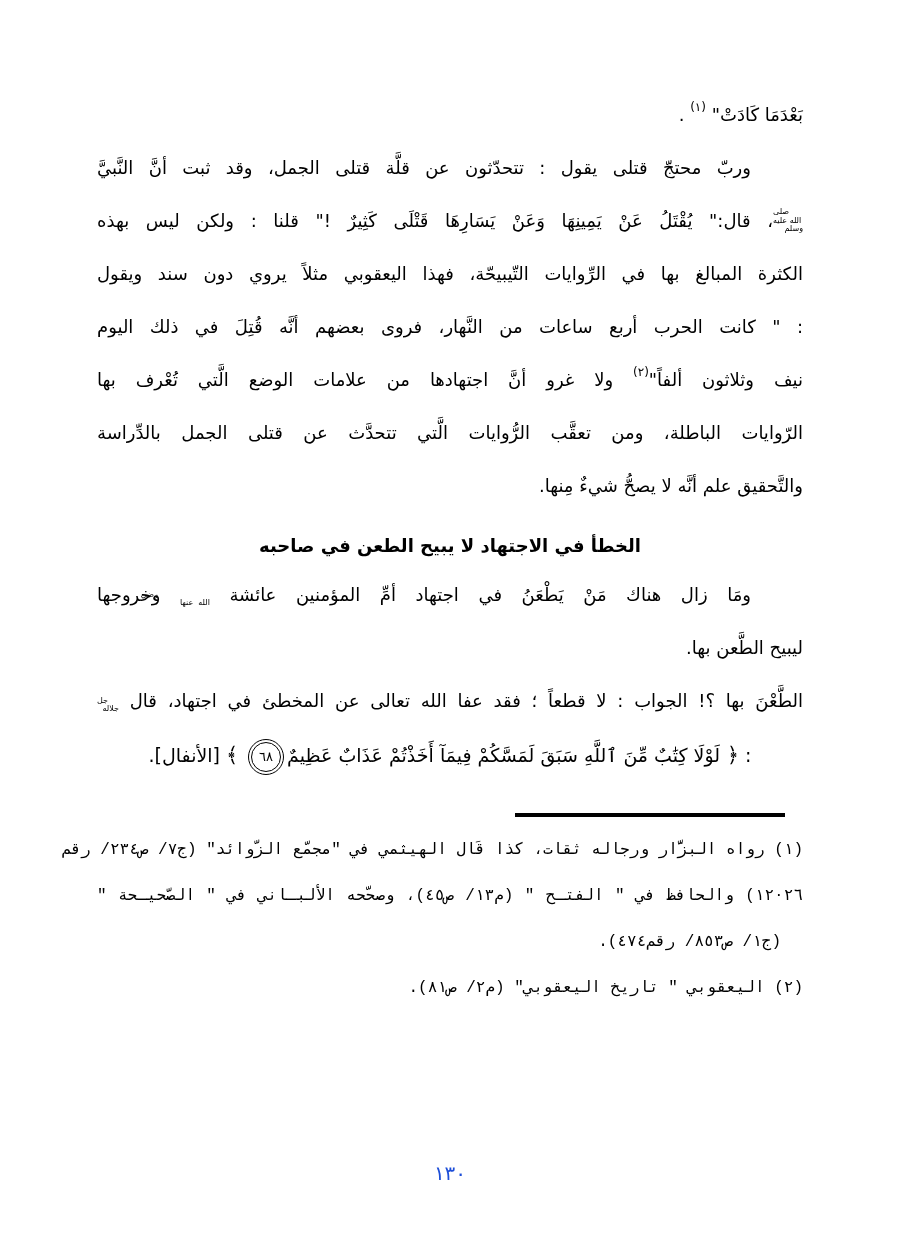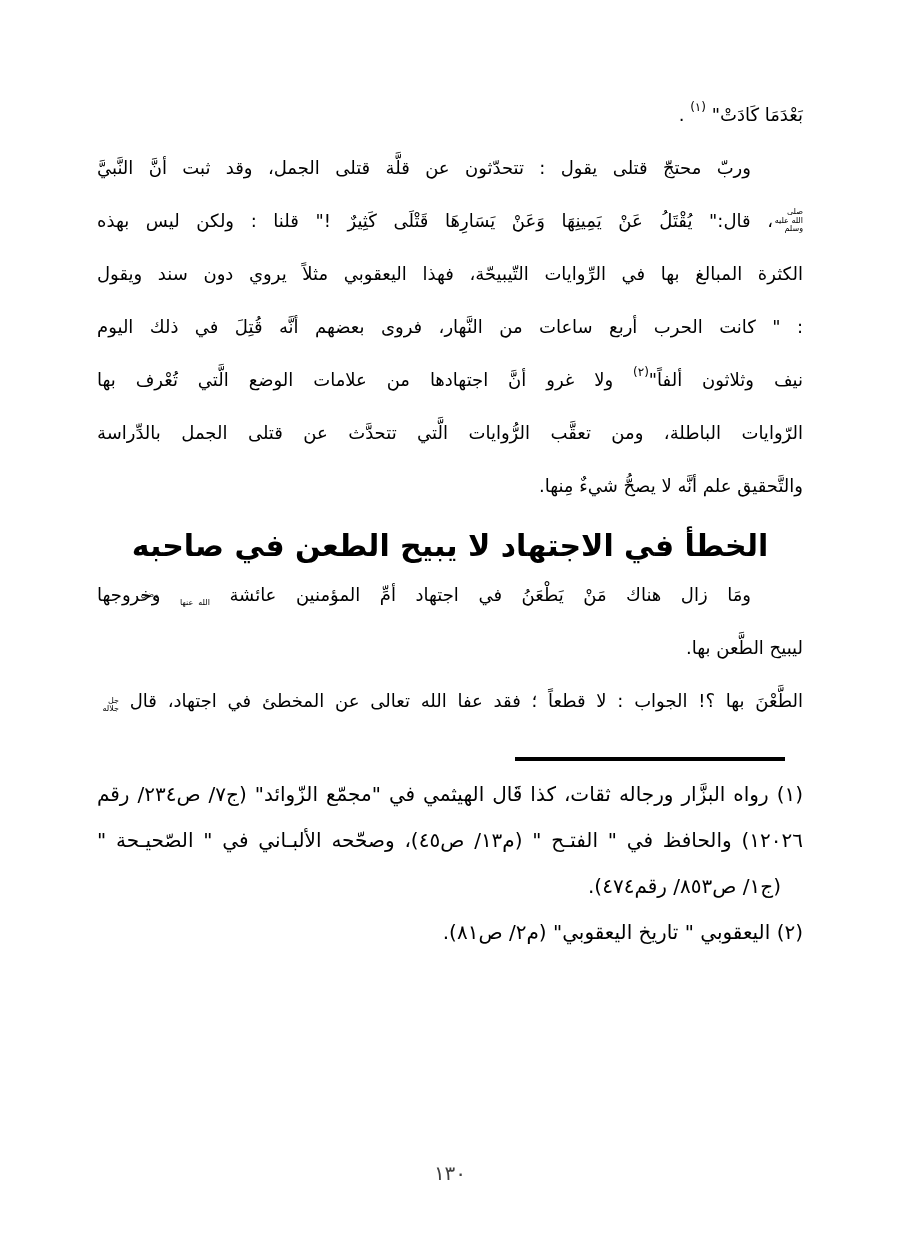--- a/index.html
+++ b/index.html
@@ -34,28 +34,28 @@
   sup.fn{
     font-size:12px;
     vertical-align:10px;
     line-height:0;
   }
   .honorific{
     display:inline-block;
     width:30px;
     font-size:8px;
     line-height:1.05;
-    text-align:right;
+    text-align:left;
     vertical-align:-4px;
     white-space:normal;
   }
   .honorific.small{width:22px;margin-top:8px;}
   .heading{
     font-weight:bold;
-    font-size:30px;
+    font-size:18px;
     line-height:32px;
     text-align:center;
     text-align-last:center;
     margin:18px 0 6px 0;
     white-space:nowrap;
   }
   .verse-line{
     font-size:19px;
     line-height:56px;
     height:56px;
@@ -77,35 +77,36 @@
   .bracket{font-size:21px;}
   .fn-sep{
     display:block;
     border:none;
     height:0;
     border-top:4px solid #000;
     width:270px;
     margin:30px 18px 10px auto;
   }
   .footnote-line{
-    font-size:20px;
+    font-size:16px;
     line-height:46px;
     height:46px;
     text-align:justify;
     text-align-last:justify;
     white-space:nowrap;
+    font-family:Liberation Mono, monospace;
   }
   .footnote-line.endline{text-align-last:right;}
   .footnote-line.hang{padding-right:22px;}
   .page-number{
     position:absolute;
     bottom:54px;left:0;right:0;
     text-align:center;
     font-size:20px;
-    color:#404040;
+    color:#1d4ed8;
   }
 </style>
 </head>
 <body>
 
 <div class="page">
   <div class="content">
 
     <div class="line endline"><span>بَعْدَمَا كَادَتْ" </span><sup class="fn">(١)</sup><span> .</span></div>
 
@@ -116,20 +117,21 @@
     <div class="line"><span>نيف وثلاثون ألفاً"</span><sup class="fn">(٢)</sup><span> ولا غرو أنَّ اجتهادها من علامات الوضع الَّتي تُعْرف بها</span></div>
     <div class="line"><span>الرّوايات الباطلة، ومن تعقَّب الرُّوايات الَّتي تتحدَّث عن قتلى الجمل بالدِّراسة</span></div>
     <div class="line endline"><span>والتَّحقيق علم أنَّه لا يصحُّ شيءٌ مِنها.</span></div>
 
     <div class="heading">الخطأ في الاجتهاد لا يبيح الطعن في صاحبه</div>
 
     <div class="line indent"><span>ومَا زال هناك مَنْ يَطْعَنُ في اجتهاد أمِّ المؤمنين عائشة </span><span class="honorific">رضي الله عنها</span><span> وخروجها</span></div>
     <div class="line endline"><span>ليبيح الطَّعن بها.</span></div>
 
     <div class="line"><span>الطَّعْنَ بها ؟! الجواب : لا قطعاً ؛ فقد عفا الله تعالى عن المخطئ في اجتهاد، قال </span><span class="honorific small">جل جلاله</span></div>
+    <div class="verse-line"><span>: </span><span class="bracket">﴿ </span><span>لَوْلَا كِتَٰبٌ مِّنَ ٱللَّهِ سَبَقَ لَمَسَّكُمْ فِيمَآ أَخَذْتُمْ عَذَابٌ عَظِيمٌ</span><span class="ayah-num">٦٨</span><span class="bracket"> ﴾</span><span> [الأنفال].</span></div>
 
     <hr class="fn-sep">
 
     <div class="footnote-line"><span>(١) رواه البزَّار ورجاله ثقات، كذا قَال الهيثمي في "مجمّع الزّوائد" (ج٧/ ص٢٣٤/ رقم</span></div>
     <div class="footnote-line"><span>١٢٠٢٦) والحافظ في " الفتـح " (م١٣/ ص٤٥)، وصحّحه الألبـاني في " الصّحيـحة "</span></div>
     <div class="footnote-line endline hang"><span>(ج١/ ص٨٥٣/ رقم٤٧٤).</span></div>
     <div class="footnote-line endline"><span>(٢) اليعقوبي " تاريخ اليعقوبي" (م٢/ ص٨١).</span></div>
 
   </div>
 

